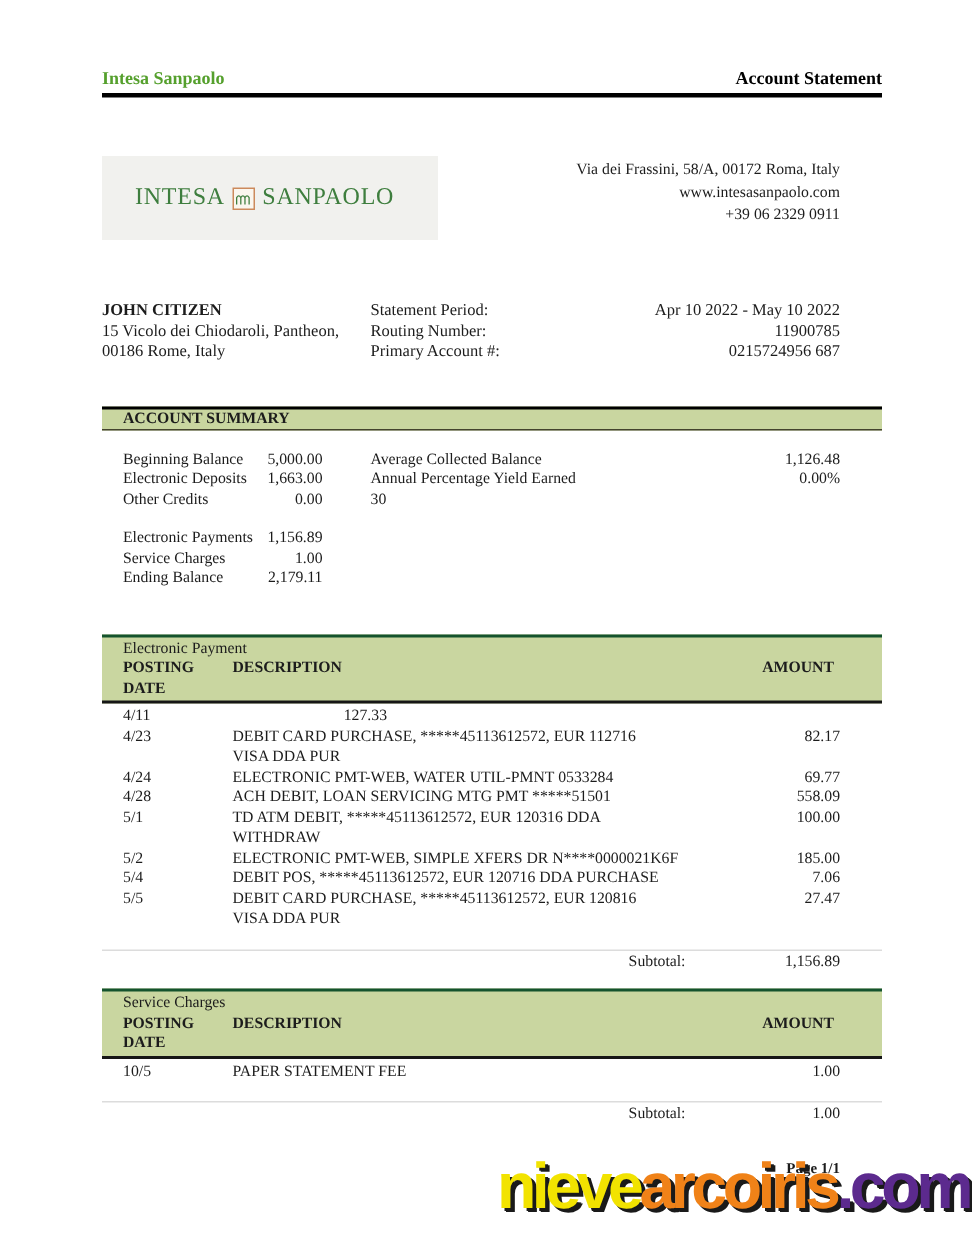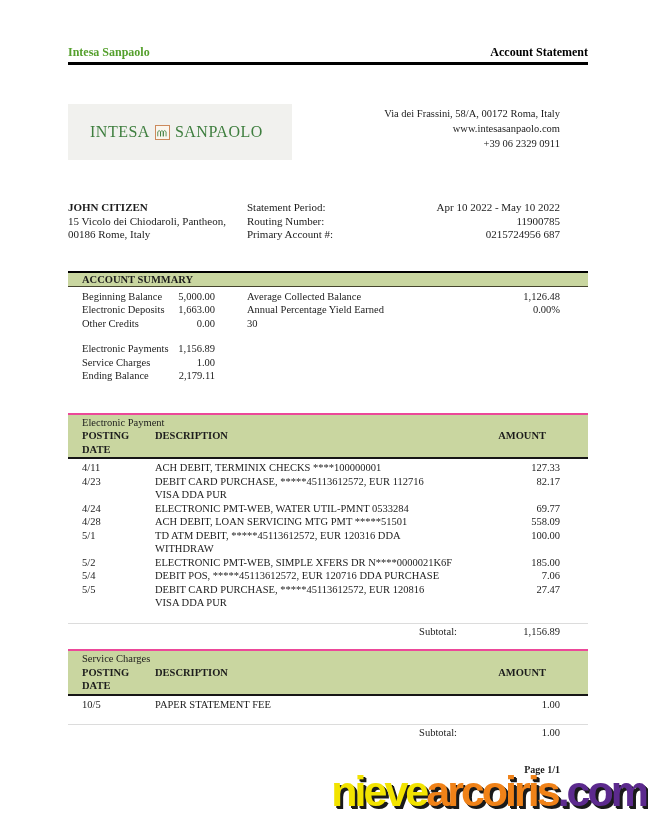--- a/index.html
+++ b/index.html
@@ -29,33 +29,33 @@
   .customer { width:179px; }
   .customer .name { font-weight:bold; }
   .stmt-info { flex:1; }
   .stmt-row { display:flex; }
   .stmt-row .val { flex:1; text-align:right; margin-right:28px; }
 
   
   .summary { margin-top:29px; }
   .bar-title { background:#c9d6a0; border-top:2px solid #000; font-size:10.5px; padding:1px 0 1px 14px; }
   .summary .bar-title { font-weight:bold; border-bottom:1px solid #44442e; }
-  .summary-body { display:flex; font-size:10.5px; line-height:13.5px; padding-top:3px; }
+  .summary-body { display:flex; font-size:10.5px; line-height:13.5px; padding-top:13px; }
   .sum-left { width:147px; padding-left:14px; box-sizing:border-box; }
   .sum-right { flex:1; margin-left:32px; }
   .srow { display:flex; }
   .srow .l { flex:1; }
   .srow .v { text-align:right; }
   .sum-gap { height:12px; }
   .sum-right .srow .v { margin-right:28px; }
 
   
   .tx { margin-top:30px; font-size:10.5px; line-height:13.5px; }
   .tx.second { margin-top:11px; }
-  .tx-head { background:#c9d6a0; border-top:2px solid #ec4899; border-bottom:2px solid #161616; padding:1px 14px 1px 0; }
+  .tx-head { background:#c9d6a0; border-top:2px solid #14532d; border-bottom:2px solid #161616; padding:1px 4px 1px 0; }
   .tx-title { padding-left:14px; }
   .tx-cols { display:flex; font-weight:bold; padding-left:14px; padding-right:28px; }
   .c-date { width:73px; flex:none; }
   .c-desc { flex:1; }
   .c-amt  { width:103px; flex:none; text-align:right; }
   .tx-body { padding:2px 28px 1px 14px; }
   .tx-row { display:flex; align-items:flex-start; }
   .desc2 { display:block; }
   .tx-subtotal { display:flex; justify-content:flex-end; padding-right:28px;
     border-top:1px solid #dcdcdc; margin-top:12px; padding-top:1px; }
@@ -169,21 +169,20 @@
         <div class="tx-title">Electronic Payment</div>
         <div class="tx-cols">
           <div class="c-date">POSTING DATE</div>
           <div class="c-desc">DESCRIPTION</div>
           <div class="c-amt">AMOUNT</div>
         </div>
       </div>
       <div class="tx-body">
           <div class="tx-row">
             <div class="c-date">4/11</div>
-            <div class="c-desc">ACH DEBIT, TERMINIX CHECKS ****100000001</div>
             <div class="c-amt">127.33</div>
           </div>
           <div class="tx-row">
             <div class="c-date">4/23</div>
             <div class="c-desc">DEBIT CARD PURCHASE, *****45113612572, EUR 112716<span class="desc2">VISA DDA PUR</span></div>
             <div class="c-amt">82.17</div>
           </div>
           <div class="tx-row">
             <div class="c-date">4/24</div>
             <div class="c-desc">ELECTRONIC PMT-WEB, WATER UTIL-PMNT 0533284</div>

